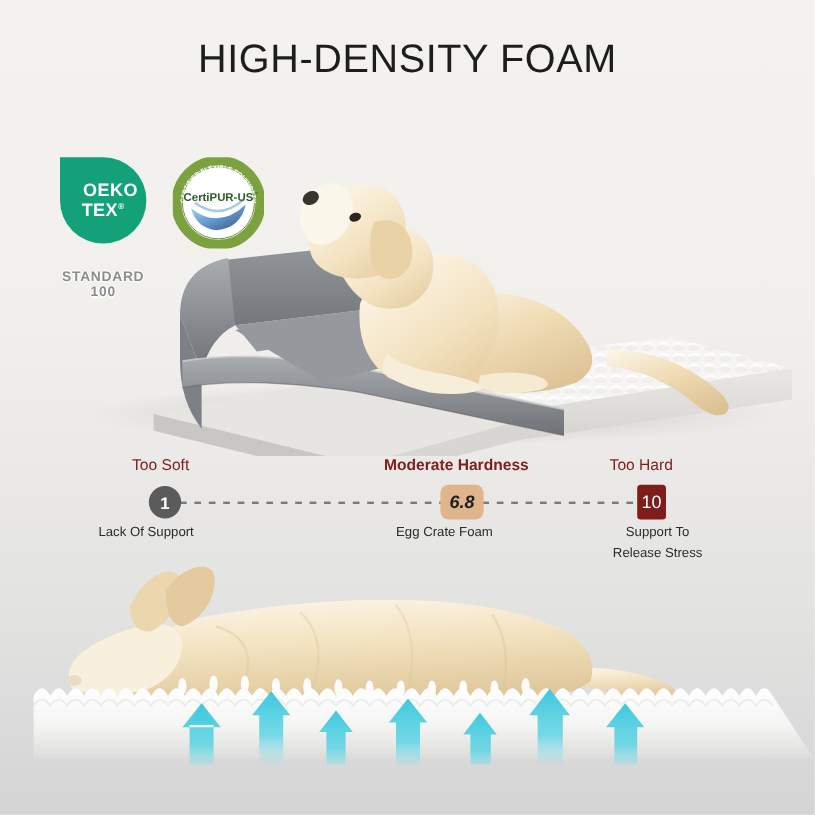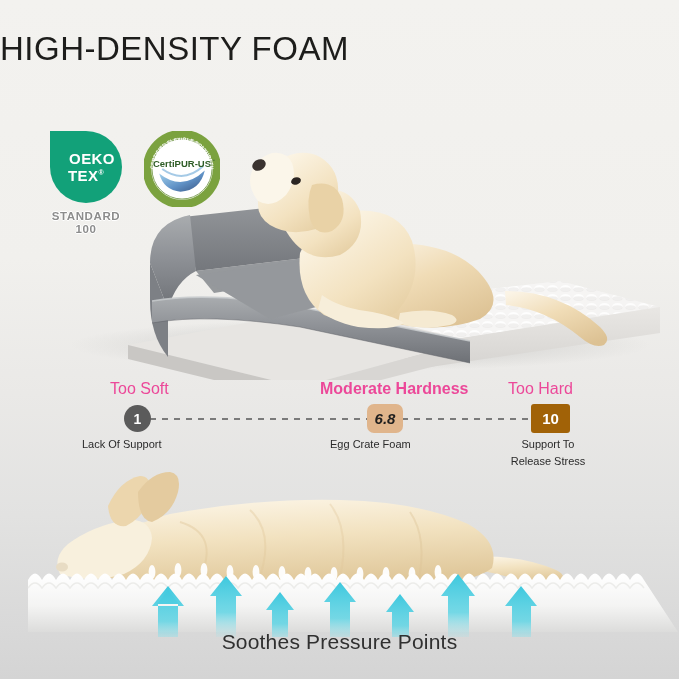--- a/index.html
+++ b/index.html
@@ -6,72 +6,72 @@
   body{
     width:679px;height:679px;overflow:hidden;
     font-family:"Liberation Sans",sans-serif;
     background:linear-gradient(180deg,#f3f2ef 0%,#f1f0ed 38%,#eae9e7 58%,#e2e2e1 76%,#d9d9d9 92%,#d4d4d4 100%);
     position:relative;
   }
   .stage{position:absolute;inset:0;}
 
   
   .headline{
-    position:absolute;top:28px;left:0;width:679px;text-align:left;
+    position:absolute;top:28px;left:0;width:679px;text-align:center;
     color:#1d1d1b;font-size:33px;line-height:41px;letter-spacing:.5px;
     font-weight:400;
   }
   .headline span{display:block;}
 
   
   .oeko{position:absolute;left:44px;top:131px;width:84px;}
   .oeko-mark{
     width:72px;height:72px;margin:0 auto;background:#12a179;
     border-radius:0 36px 36px 36px;
     display:flex;flex-direction:column;align-items:center;justify-content:center;
     color:#fff;line-height:1;
   }
   .oeko-mark .l1{font-size:15px;font-weight:bold;letter-spacing:.4px;margin-left:12px;}
   .oeko-mark .l2{font-size:15px;font-weight:bold;letter-spacing:.4px;margin-top:2px;}
   .oeko-mark .l2 sup{font-size:7px;vertical-align:super;}
   .oeko-sub{
-    text-align:center;margin-top:7px;color:#8c8c8c;font-weight:bold;
+    text-align:center;margin-top:22px;color:#8c8c8c;font-weight:bold;
     font-size:11.5px;line-height:13px;letter-spacing:.6px;
     text-shadow:0 1px 0 #fff,1px 0 0 #fff,-1px 0 0 #fff,0 -1px 0 #fff;
   }
 
   
   .certi{position:absolute;left:144px;top:131px;width:76px;height:76px;}
   .certi svg{display:block;}
 
   
   .photo{position:absolute;left:0;top:95px;width:679px;height:285px;}
 
   
   .scale{position:absolute;left:0;top:380px;width:679px;height:90px;}
-  .sc-top{position:absolute;top:0;font-size:16px;color:#ec4899;white-space:nowrap;}
+  .sc-top{position:absolute;top:0;font-size:13px;color:#7f1d1d;white-space:nowrap;}
   .sc-bot{position:absolute;top:56px;font-size:11px;color:#2b2b2b;white-space:nowrap;line-height:17px;}
   .sc-line{
     position:absolute;top:38px;left:150px;width:380px;height:2px;
     background-image:linear-gradient(90deg,#7a7a7a 0 6px,transparent 6px 12px);
     background-size:12px 2px;
   }
   .m-one{
     position:absolute;left:124px;top:25px;width:27px;height:27px;border-radius:50%;
     background:#5b5b5b;color:#fff;font-size:14px;font-weight:bold;
     display:flex;align-items:center;justify-content:center;
   }
   .m-mid{
     position:absolute;left:367px;top:24px;width:36px;height:29px;border-radius:7px;
     background:#e0b58c;color:#1f1f1f;font-size:15px;font-weight:bold;
     display:flex;align-items:center;justify-content:center;font-style:italic;
   }
   .m-ten{
-    position:absolute;left:531px;top:24px;width:39px;height:29px;border-radius:3px;
-    background:#a16207;color:#fff;font-size:15px;font-weight:bold;
+    position:absolute;left:531px;top:24px;width:24px;height:29px;border-radius:3px;
+    background:#7f1d1d;color:#fff;font-size:15px;font-weight:normal;
     display:flex;align-items:center;justify-content:center;
   }
 
   
   .lower{position:absolute;left:0;top:462px;width:679px;height:175px;}
 
   
   .caption{
     position:absolute;left:0;top:630px;width:679px;text-align:center;
     font-size:21px;color:#303030;letter-spacing:.2px;
@@ -335,15 +335,14 @@
           <path d="M272 148 h16 v40 h-16 Z M280 130 l-14 18 h28 Z"></path>
           <path d="M330 140 h20 v46 h-20 Z M340 120 l-16 20 h32 Z"></path>
           <path d="M392 150 h17 v40 h-17 Z M400 132 l-14 18 h28 Z"></path>
           <path d="M448 134 h21 v48 h-21 Z M458 112 l-17 22 h34 Z"></path>
           <path d="M512 144 h19 v44 h-19 Z M521 124 l-16 20 h32 Z"></path>
         </g>
       </g>
     </svg>
   </div>
 
-  <div class="caption">Soothes Pressure Points</div>
 
 </div>
 
 </body></html>

